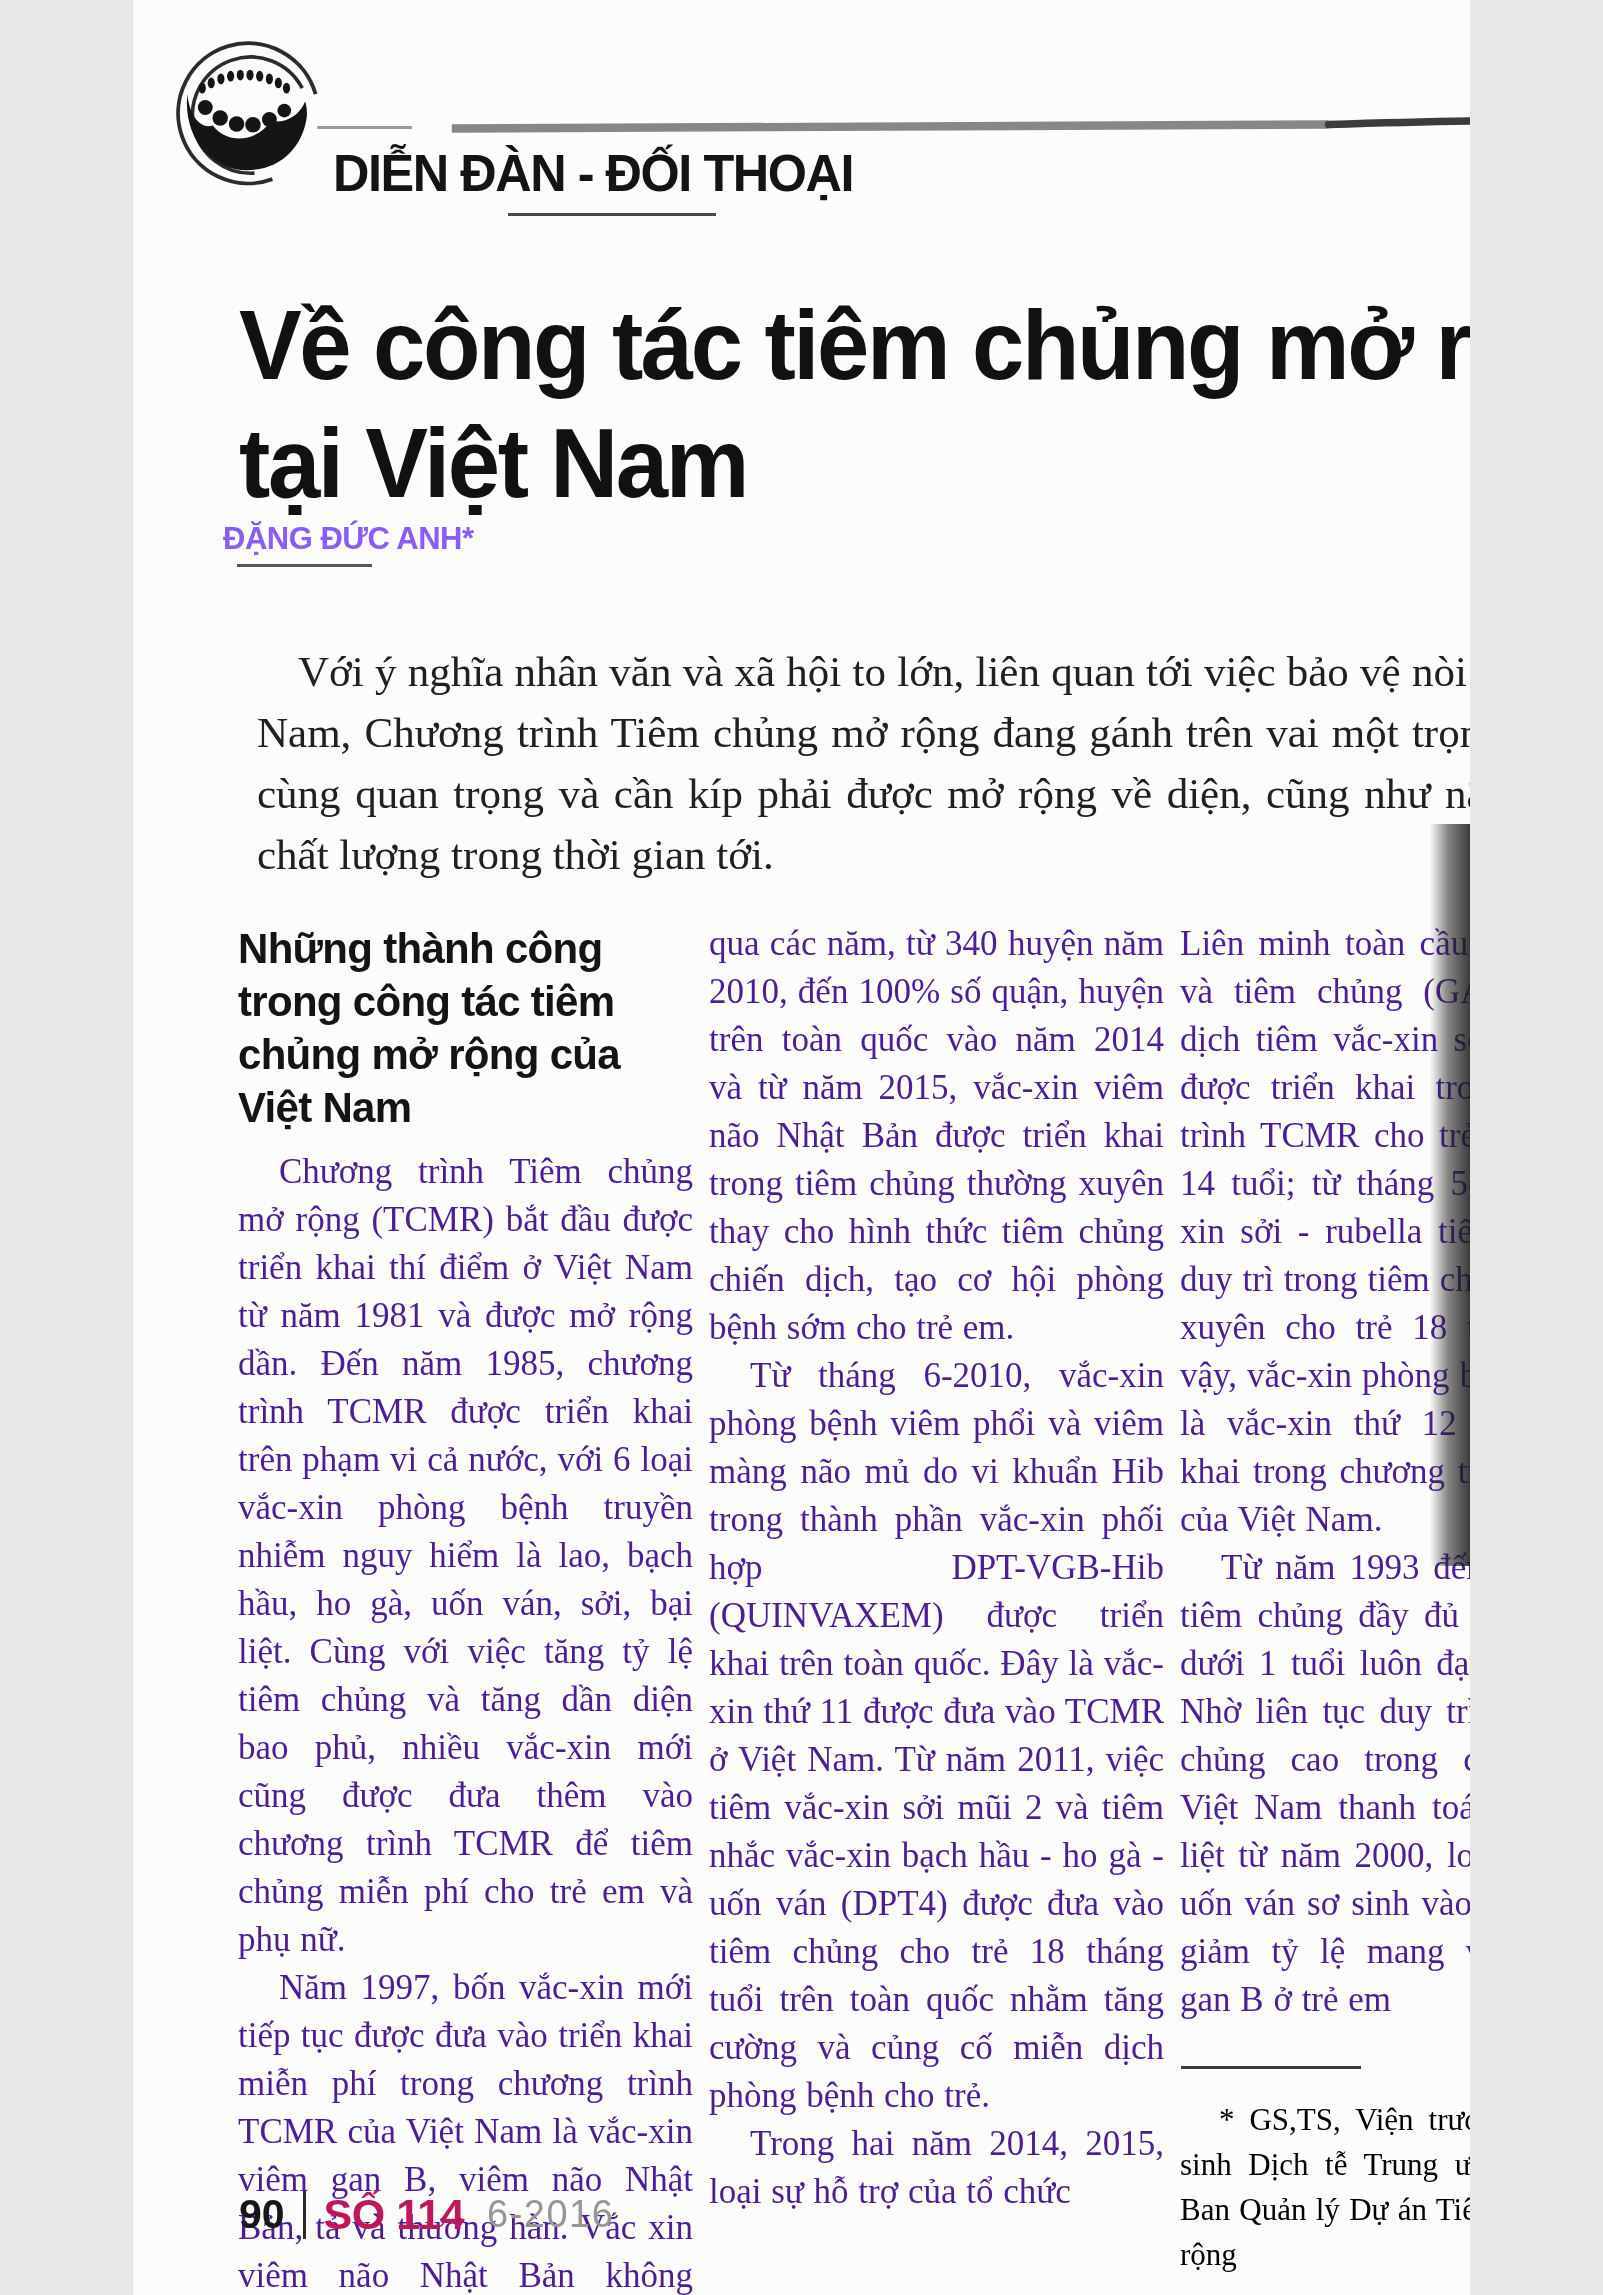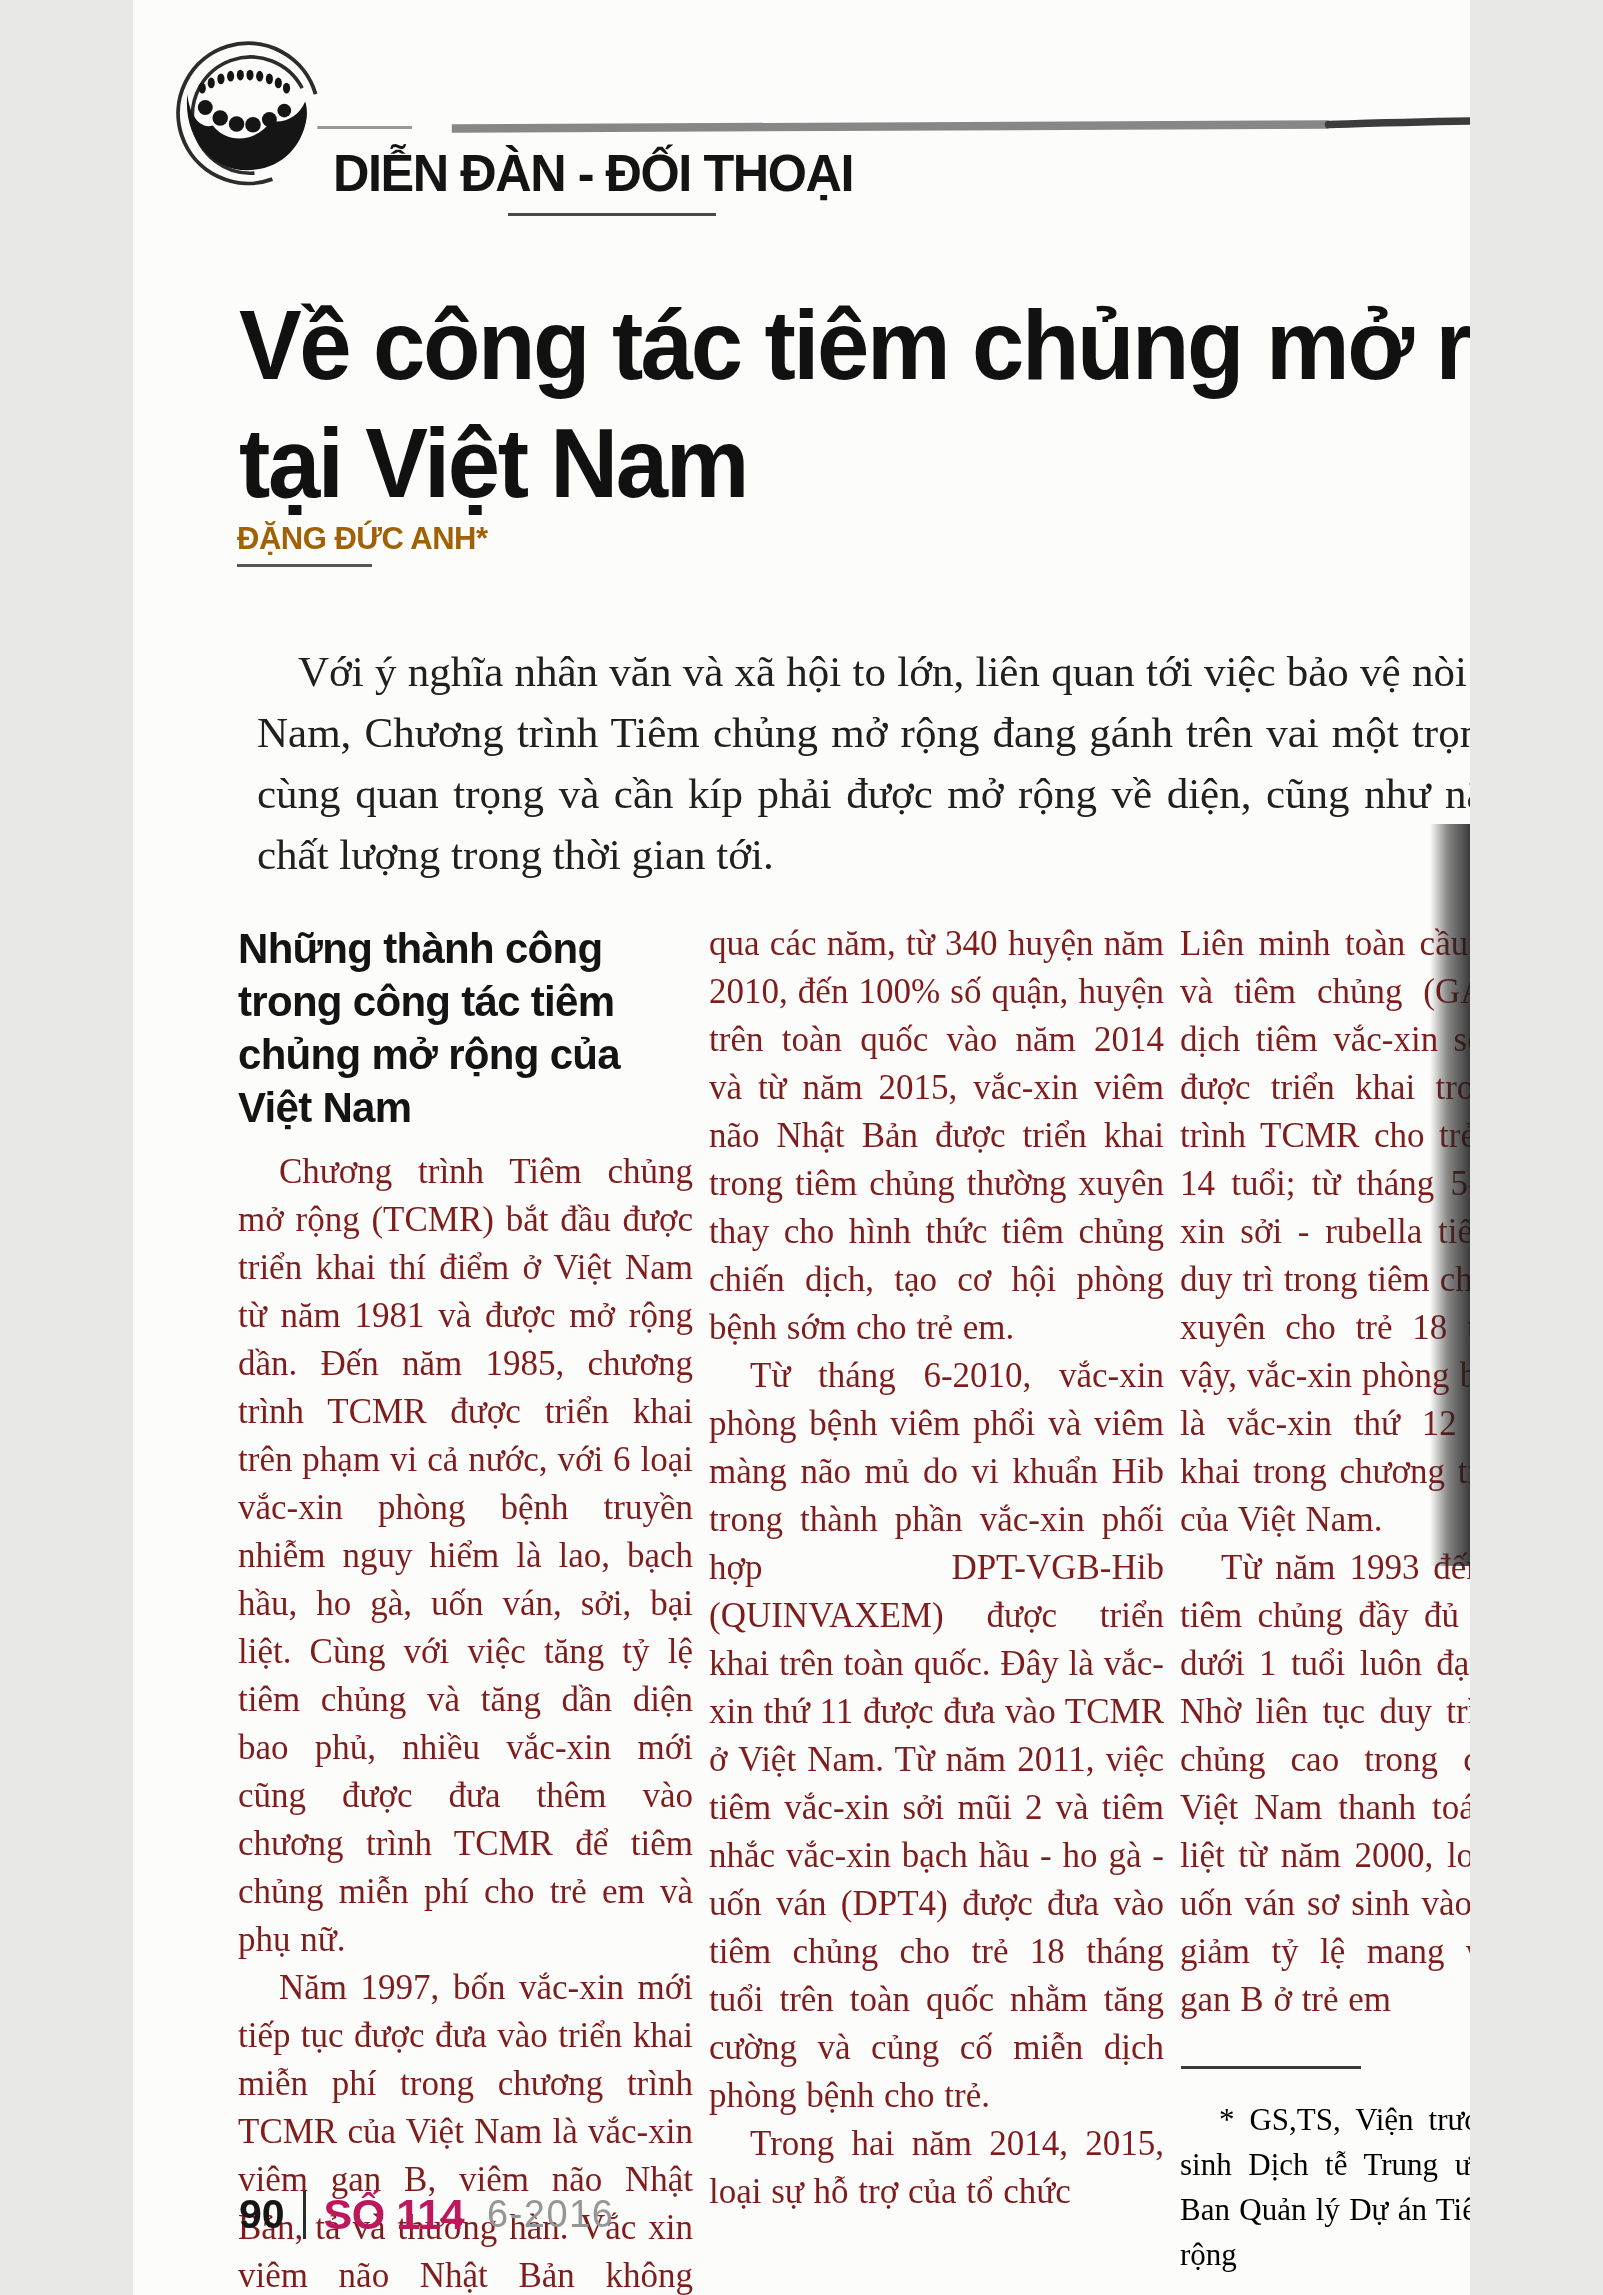--- a/index.html
+++ b/index.html
@@ -26,23 +26,23 @@
   .section-underline{left:375px;top:213px;width:208px;height:3px;background:#4a4a4a;}
   
   .title{
     left:106px;top:286px;width:1469px;
     font-family:"Liberation Sans","DejaVu Sans",sans-serif;
     font-weight:800;font-size:98px;line-height:118px;
     letter-spacing:-2.5px;color:#111;
     transform:scaleX(.96);transform-origin:left top;
   }
   .author{
-    left:104px;top:521px;
+    left:90px;top:521px;
     font-family:"Liberation Sans","DejaVu Sans",sans-serif;
-    font-weight:800;font-size:31px;letter-spacing:-0.5px;color:#a16207;
+    font-weight:800;font-size:31px;letter-spacing:-0.5px;color:#8b5cf6;
     white-space:nowrap;
   }
   .author-underline{left:104px;top:564px;width:135px;height:2.5px;background:#565656;}
   
   .lead{
     left:124px;top:641px;width:1401px;
     font-size:43px;line-height:61px;
     text-align:justify;text-indent:41px;color:#202020;
     margin:0;
   }
@@ -53,21 +53,21 @@
   }
   .col{width:455px;flex:0 0 auto;}
   .col-heading{
     font-family:"Liberation Sans","DejaVu Sans",sans-serif;
     font-weight:800;font-size:42px;line-height:53px;
     letter-spacing:-0.7px;color:#141414;
     margin:2px 0 14px 0;
   }
   p.body{
     font-size:35px;line-height:48px;margin:0;
-    text-align:justify;color:#7f1d1d;
+    text-align:justify;color:#4c1d95;
     word-spacing:1px;
   }
   p.body.indent{text-indent:41px;}
   .footnote-rule{width:180px;height:0;border-top:3px solid #3b3b3b;margin:42px 0 28px 1px;}
   p.footnote{
     font-size:31px;line-height:45px;margin:0;
     text-align:justify;text-indent:39px;color:#000000;
   }
   
   .footer{

